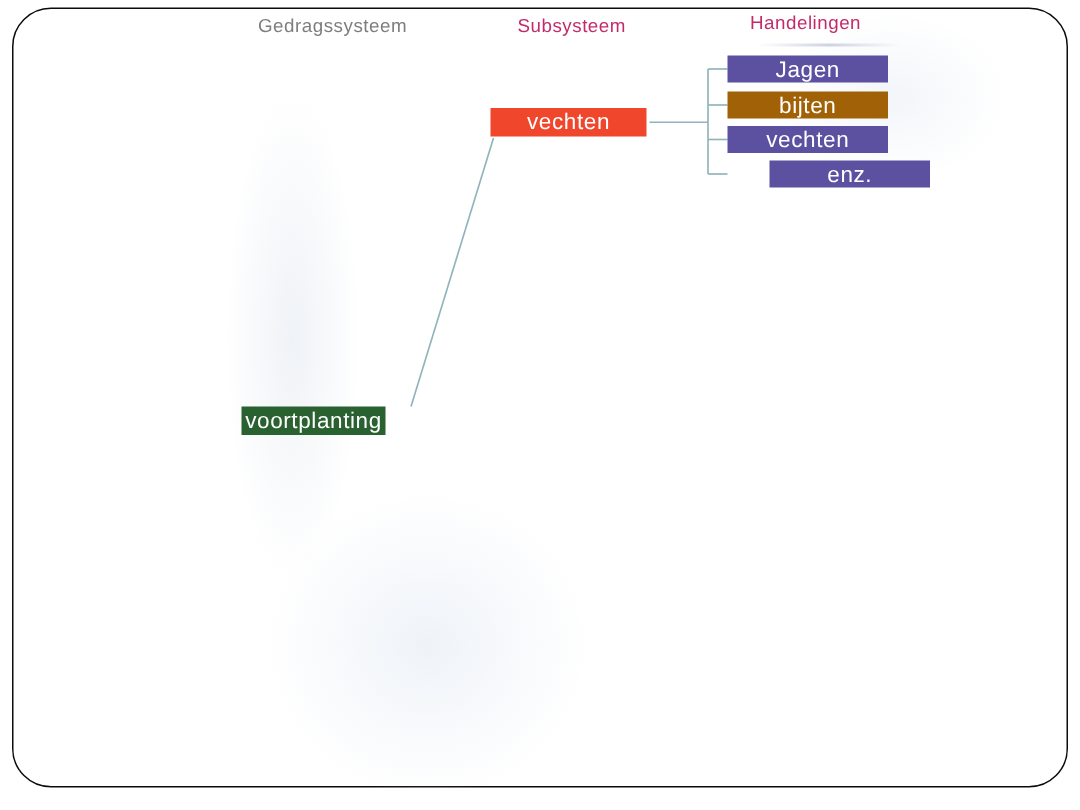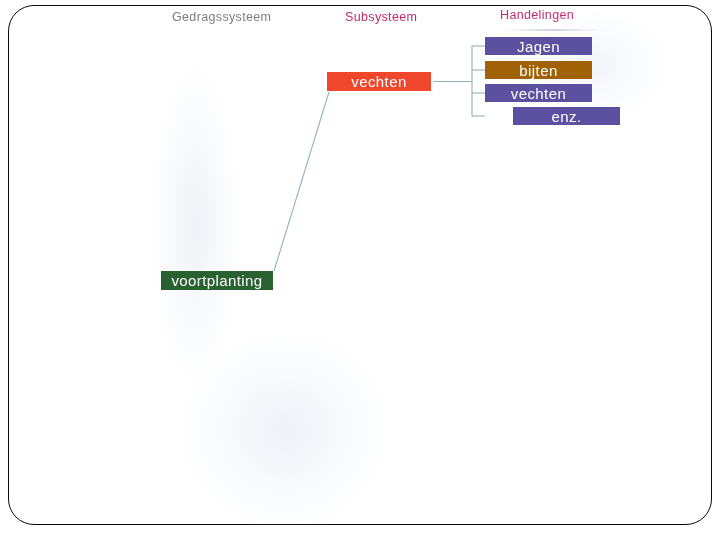--- a/index.html
+++ b/index.html
@@ -84,21 +84,21 @@
     justify-content: center;
     color: #ffffff;
     font-size: 15px;
     letter-spacing: 0.4px;
     white-space: nowrap;
     box-sizing: border-box;
   }
 
   #node-voortplanting {
     left: 161px; top: 271px;
-    width: 112px; height: 19px;
+    width: 96px; height: 19px;
     background: #2a6130;
   }
   #node-vechten {
     left: 327px; top: 72px;
     width: 104px; height: 19px;
     background: #f0462c;
   }
 
   .node-handeling {
     left: 485px;

